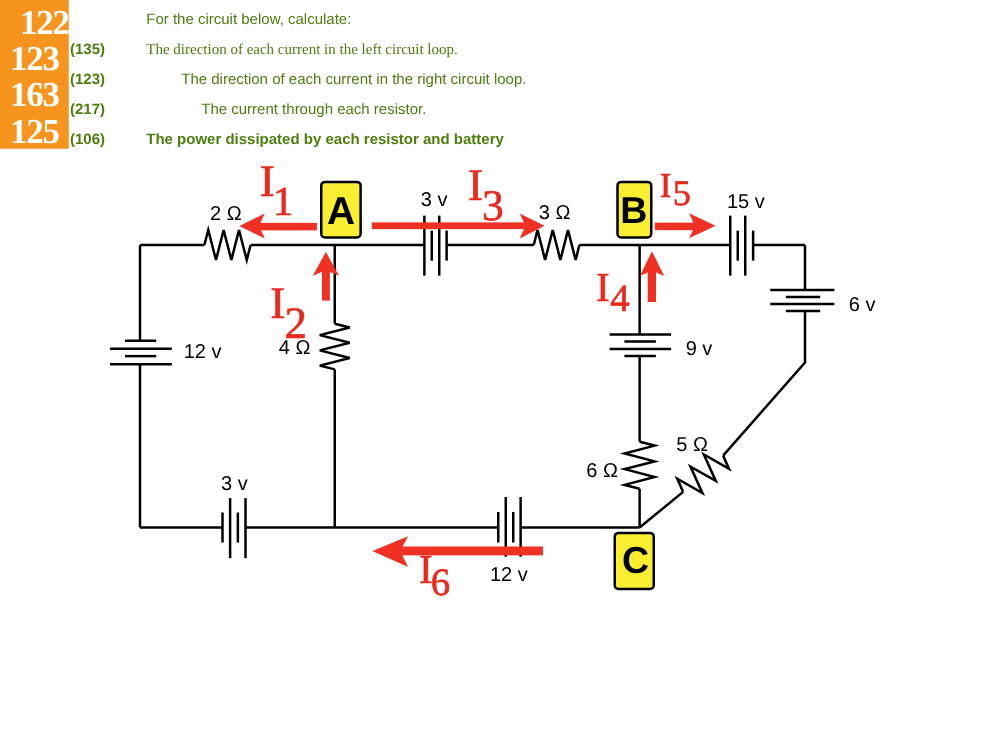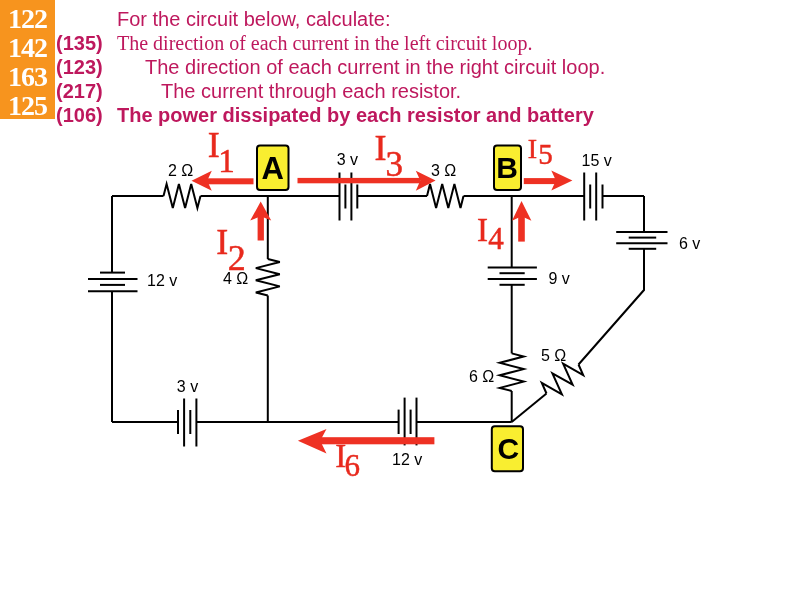--- a/index.html
+++ b/index.html
@@ -3,28 +3,28 @@
 <meta charset="utf-8">
 <style>
   html,body{margin:0;padding:0;}
   body{width:800px;height:600px;background:#fff;overflow:hidden;position:relative;
        font-family:"Liberation Sans",sans-serif;}
   .abs{position:absolute;}
   #numbox{left:0;top:0;width:55px;height:119px;background:#F7941E;color:#fff;
           font-family:"Liberation Serif",serif;font-weight:bold;font-size:28px;
           text-align:center;letter-spacing:-1px;}
   #numbox div{height:29px;line-height:29px;}
-  .tline{position:absolute;font-size:20px;color:#be185d;white-space:nowrap;}
+  .tline{position:absolute;font-size:12px;color:#4d7c0f;white-space:nowrap;}
   .tline b{font-weight:bold;}
 </style>
 </head>
 <body>
   <div class="abs" id="numbox">
-    <div style="margin-top:4px;">122</div>
-    <div>142</div>
+    <div style="margin-top:4px;text-align:right;">122</div>
+    <div>123</div>
     <div>163</div>
     <div>125</div>
   </div>
 
   <div class="tline" style="left:117px;top:8px;">For the circuit below, calculate:</div>
   <div class="tline" style="left:56px;top:32px;"><b>(135)</b></div>
   <div class="tline" style="left:117px;top:32px;font-family:Liberation Serif, serif;">The direction of each current in the left circuit loop.</div>
   <div class="tline" style="left:56px;top:56px;"><b>(123)</b></div>
   <div class="tline" style="left:117px;top:56px;margin-left:28px;">The direction of each current in the right circuit loop.</div>
   <div class="tline" style="left:56px;top:80px;"><b>(217)</b></div>

